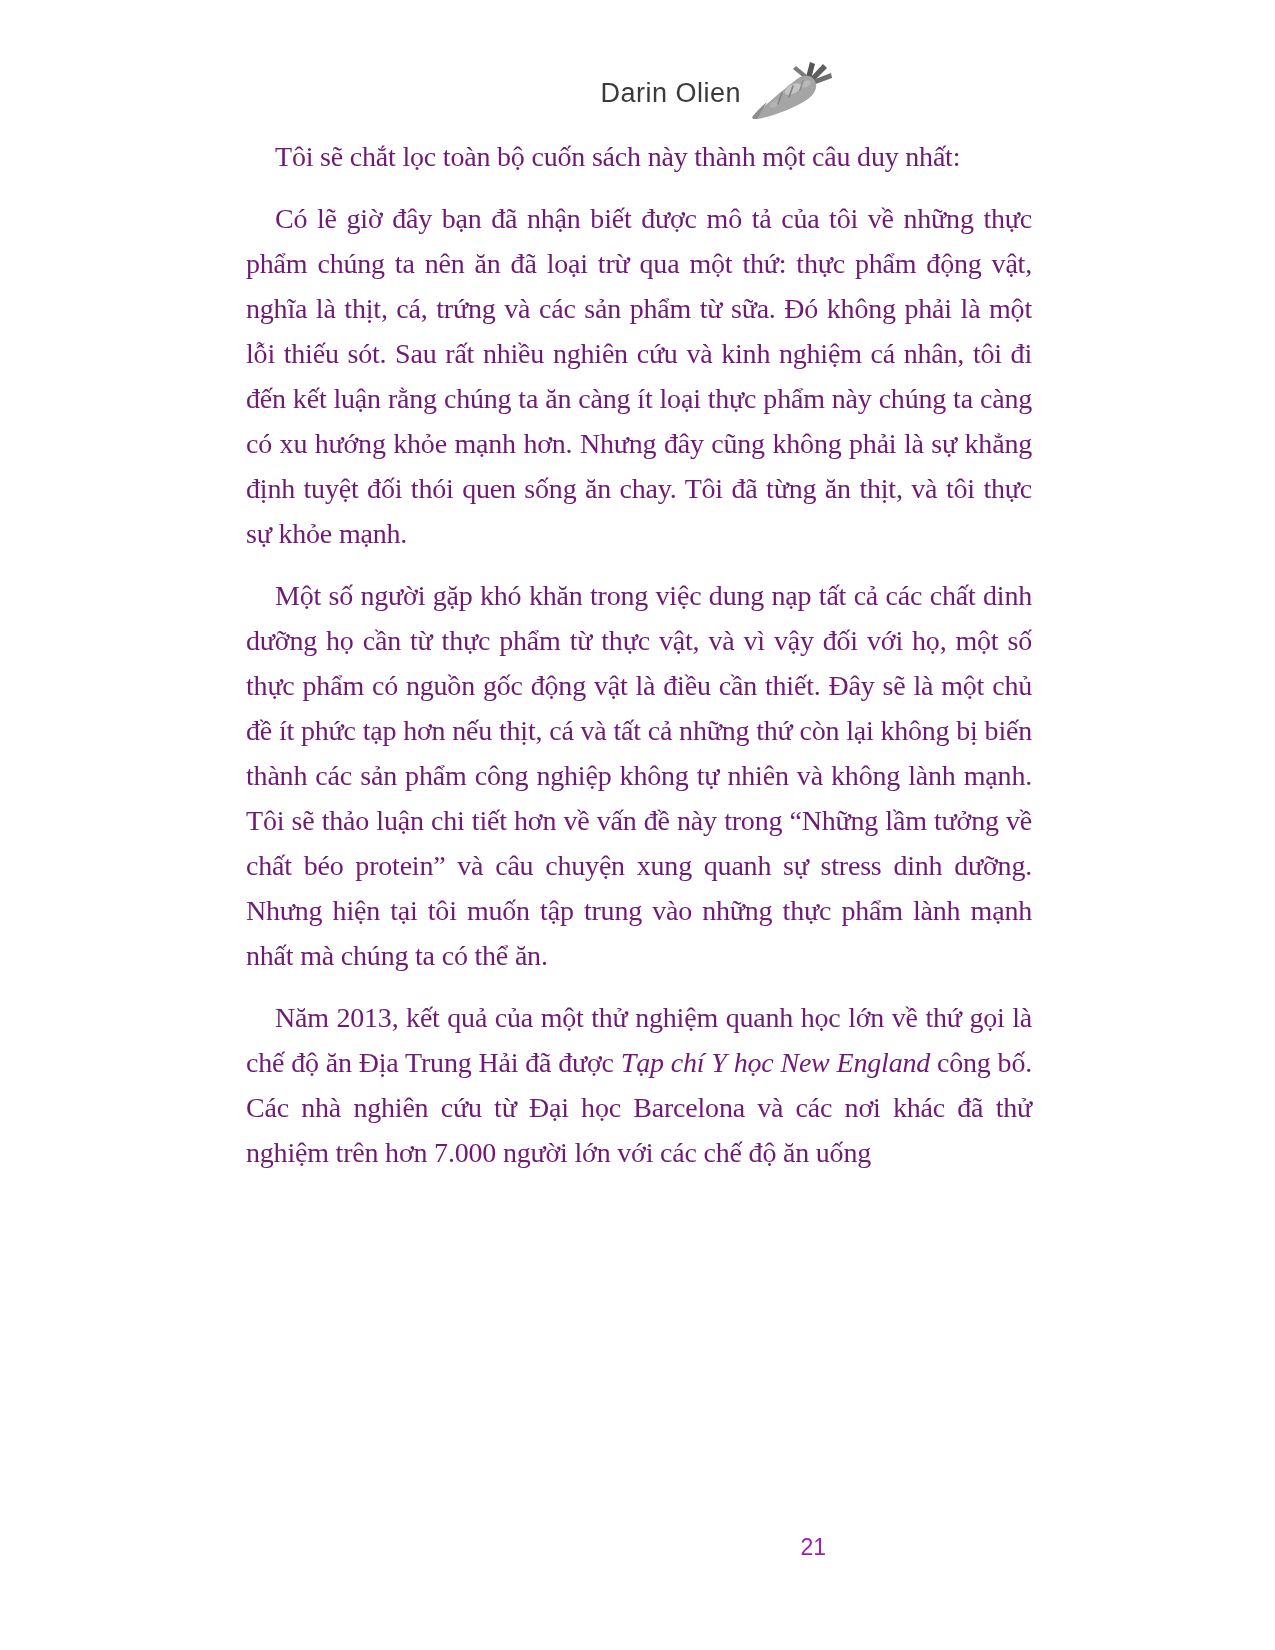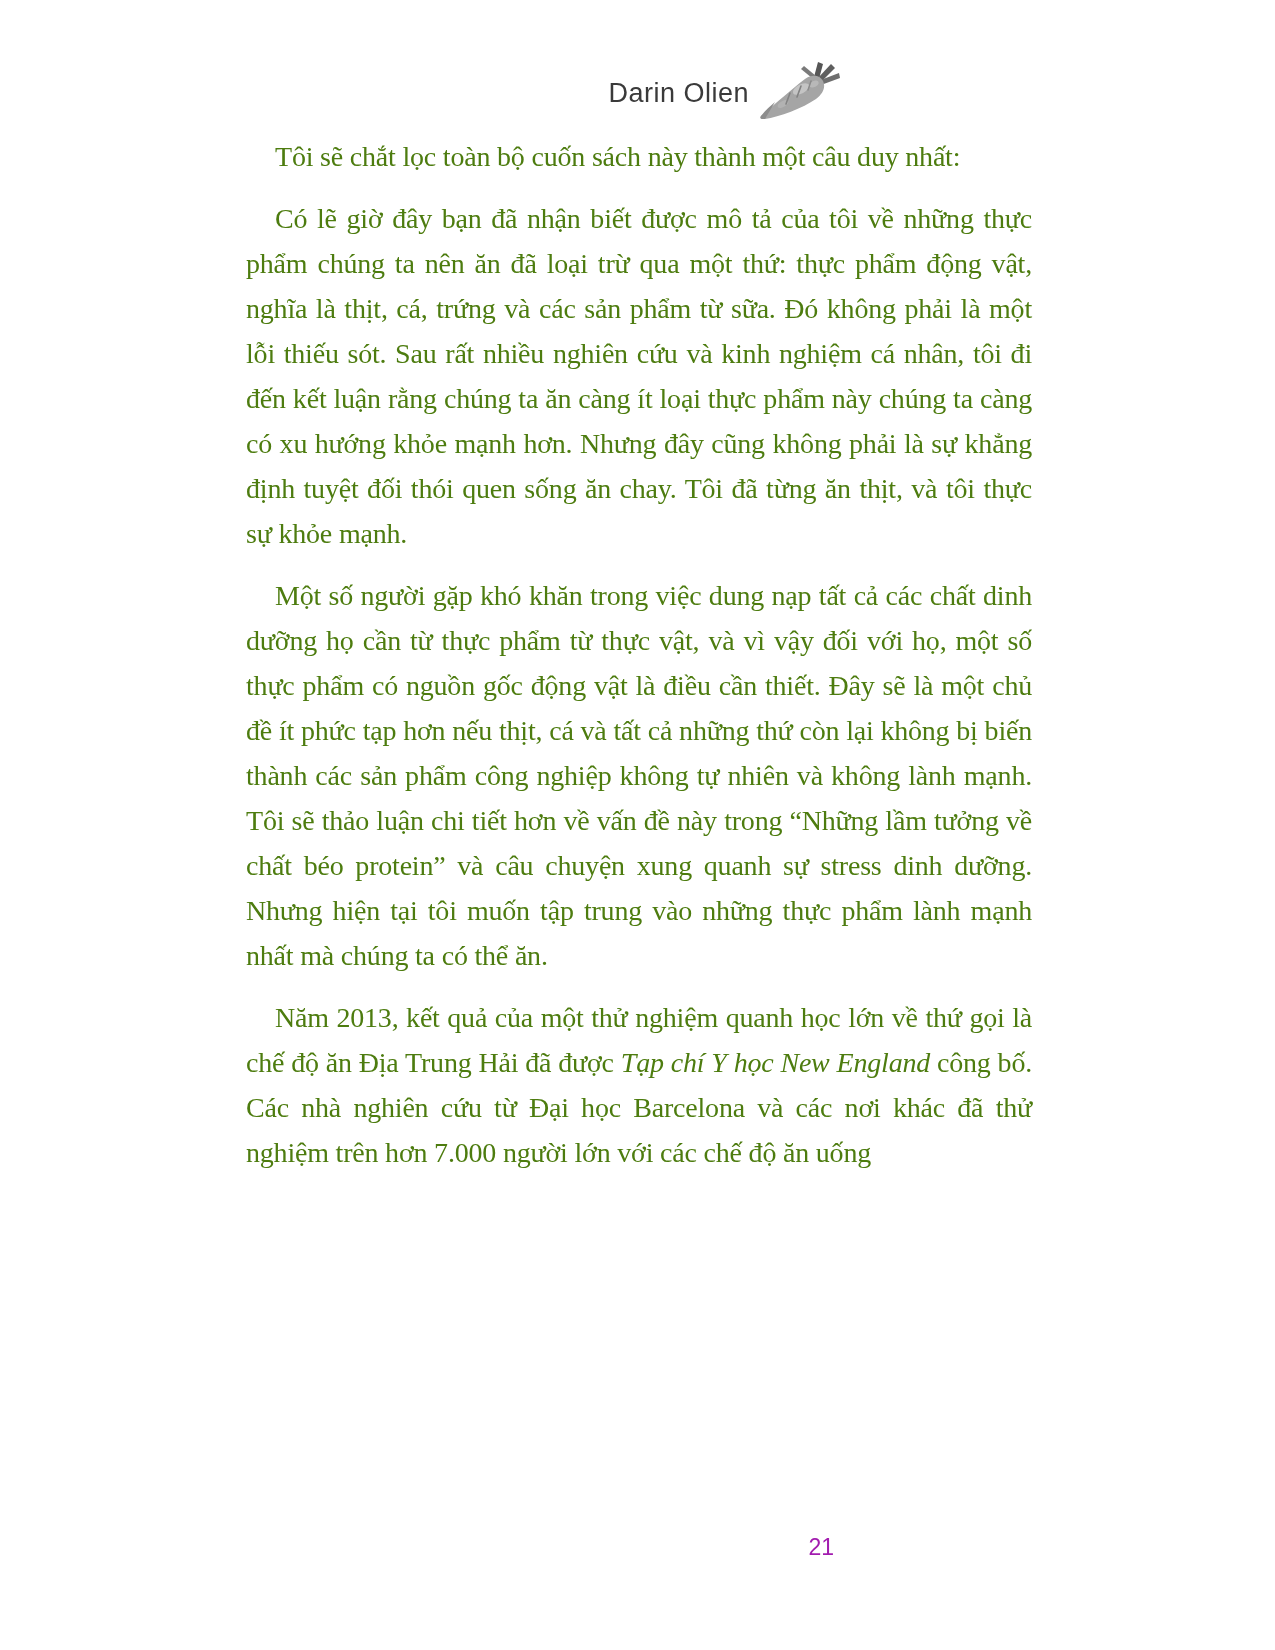--- a/index.html
+++ b/index.html
@@ -6,21 +6,20 @@
     margin: 0;
     padding: 0;
     background: #ffffff;
   }
   .page {
     position: relative;
     width: 1061px;
     height: 1650px;
     background: #ffffff;
     overflow: hidden;
-    padding-left: 8px;
   }
   .header {
     position: absolute;
     top: 60px;
     left: 0;
     right: 228px;
     height: 66px;
     display: flex;
     justify-content: flex-end;
     align-items: center;
@@ -43,21 +42,21 @@
     position: absolute;
     left: 246px;
     top: 134px;
     width: 790px;
   }
   .content p {
     margin: 0 4px 17px 0;
     font-family: "Liberation Serif", serif;
     font-size: 28px;
     line-height: 45px;
-    color: #4d7c0f;
+    color: #701a75;
     text-align: justify;
     text-indent: 29px;
     letter-spacing: -0.2px;
   }
   .content p span.italic {
     font-style: italic;
   }
   .pagenum {
     position: absolute;
     top: 1534px;

